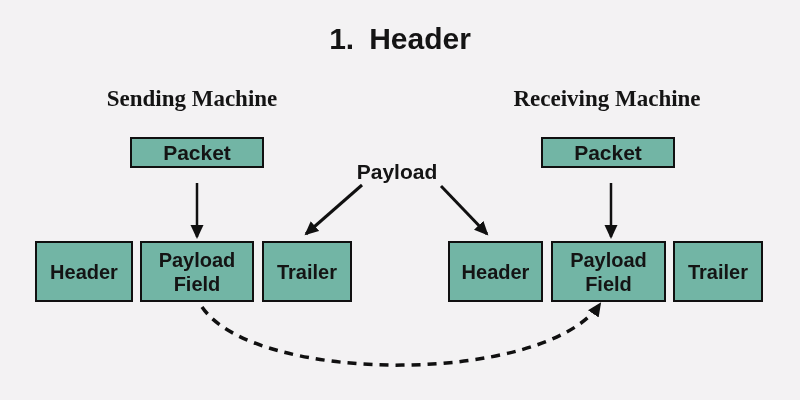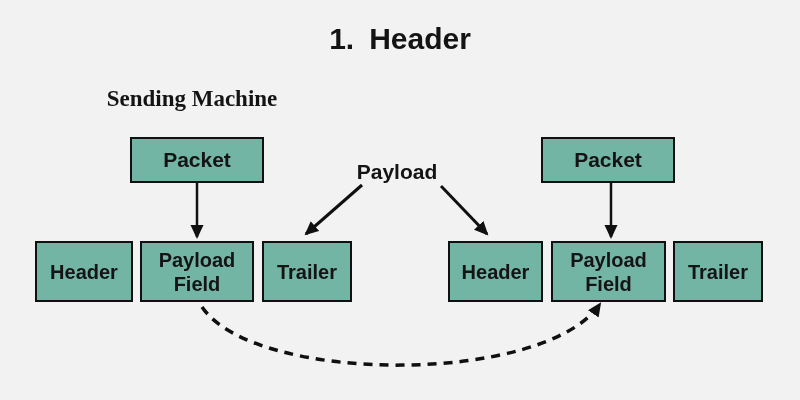--- a/index.html
+++ b/index.html
@@ -41,21 +41,21 @@
     position:absolute;
     background:var(--box-fill);
     border:2px solid var(--box-border);
     display:flex;align-items:center;justify-content:center;
     text-align:center;
   }
   .box .box-label{
     font-size:20px;font-weight:600;line-height:24px;
     max-width:86px;
   }
-  .packet{height:46px;top:137px;}
+  .packet{height:31px;top:137px;}
   .packet .box-label{font-size:21px;max-width:none;}
   .field{height:61px;top:241px;}
   .frames-label{
     position:absolute;
     top:160px;left:397px;
     transform:translateX(-50%);
     font-size:21px;font-weight:600;
     white-space:nowrap;
   }
   svg.arrows{
@@ -71,20 +71,21 @@
 <body>
 
 <div class="canvas">
 
   <div class="title">
     <span>1.</span>
     <span>Header</span>
   </div>
 
   <div class="machine-label sending">Sending Machine</div>
+  <div class="machine-label receiving">Receiving Machine</div>
 
   <div class="frames-label">Payload</div>
 
   <div class="box packet" style="left:130px;width:134px;">
     <span class="box-label">Packet</span>
   </div>
   <div class="box field" style="left:35px;width:98px;">
     <span class="box-label">Header</span>
   </div>
   <div class="box field" style="left:140px;width:114px;">

